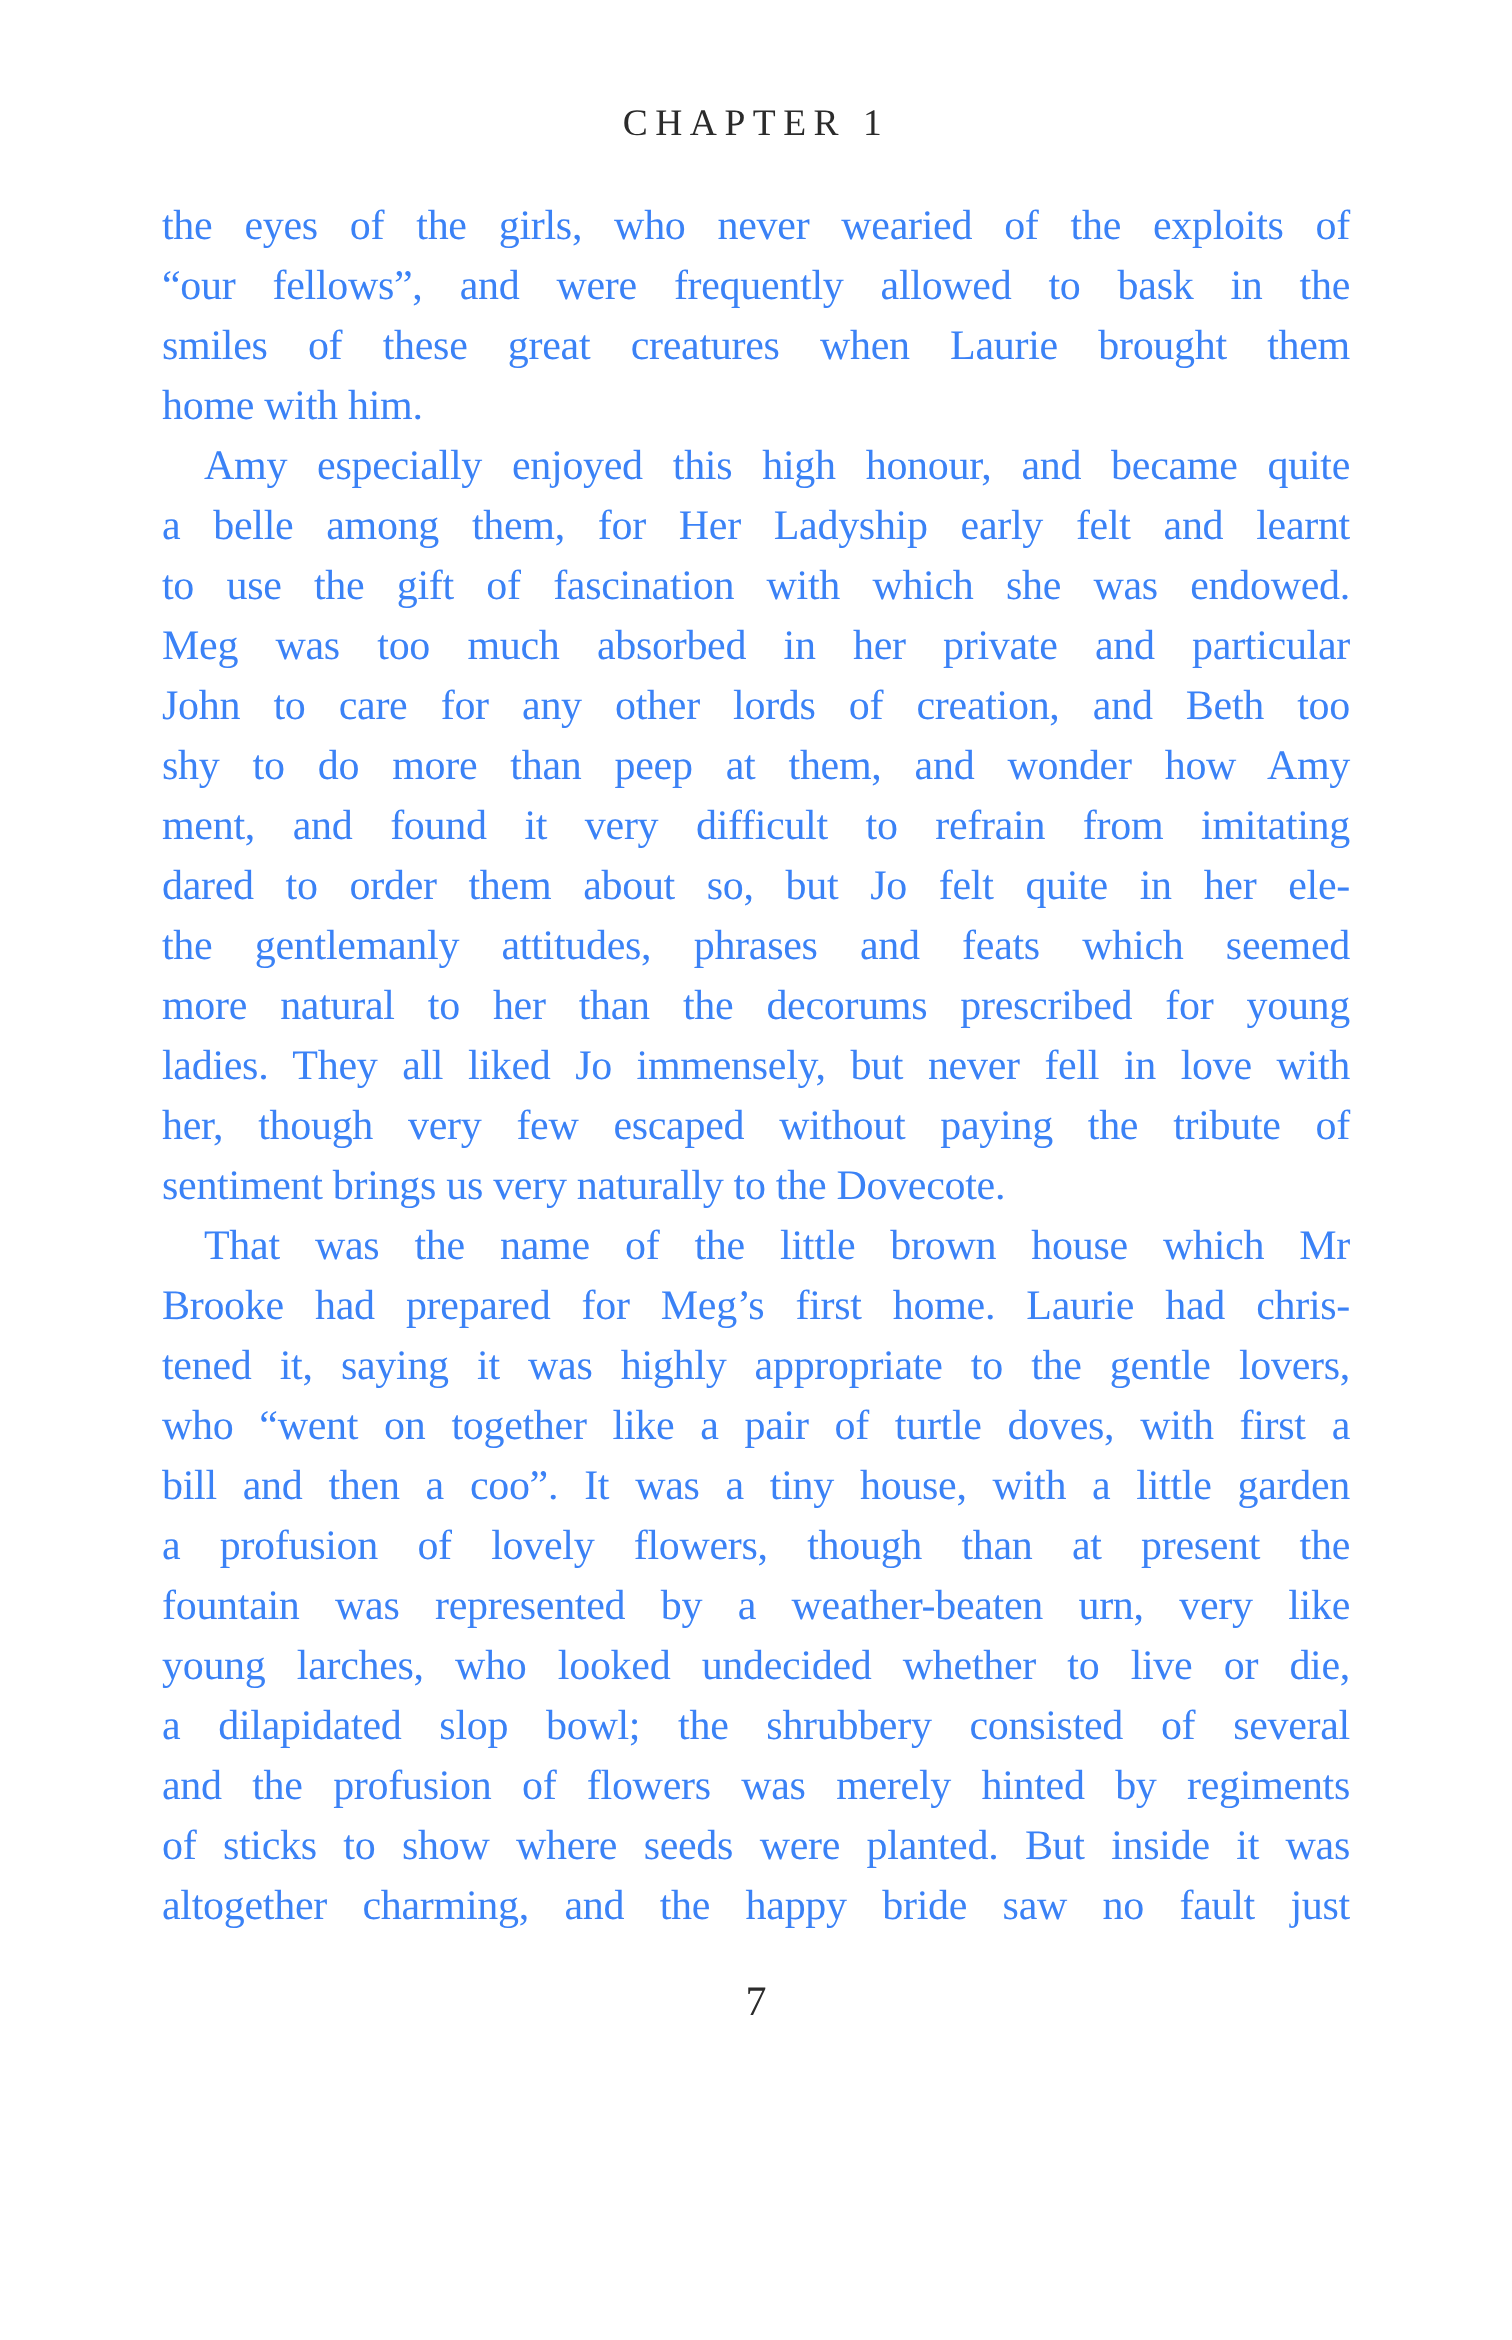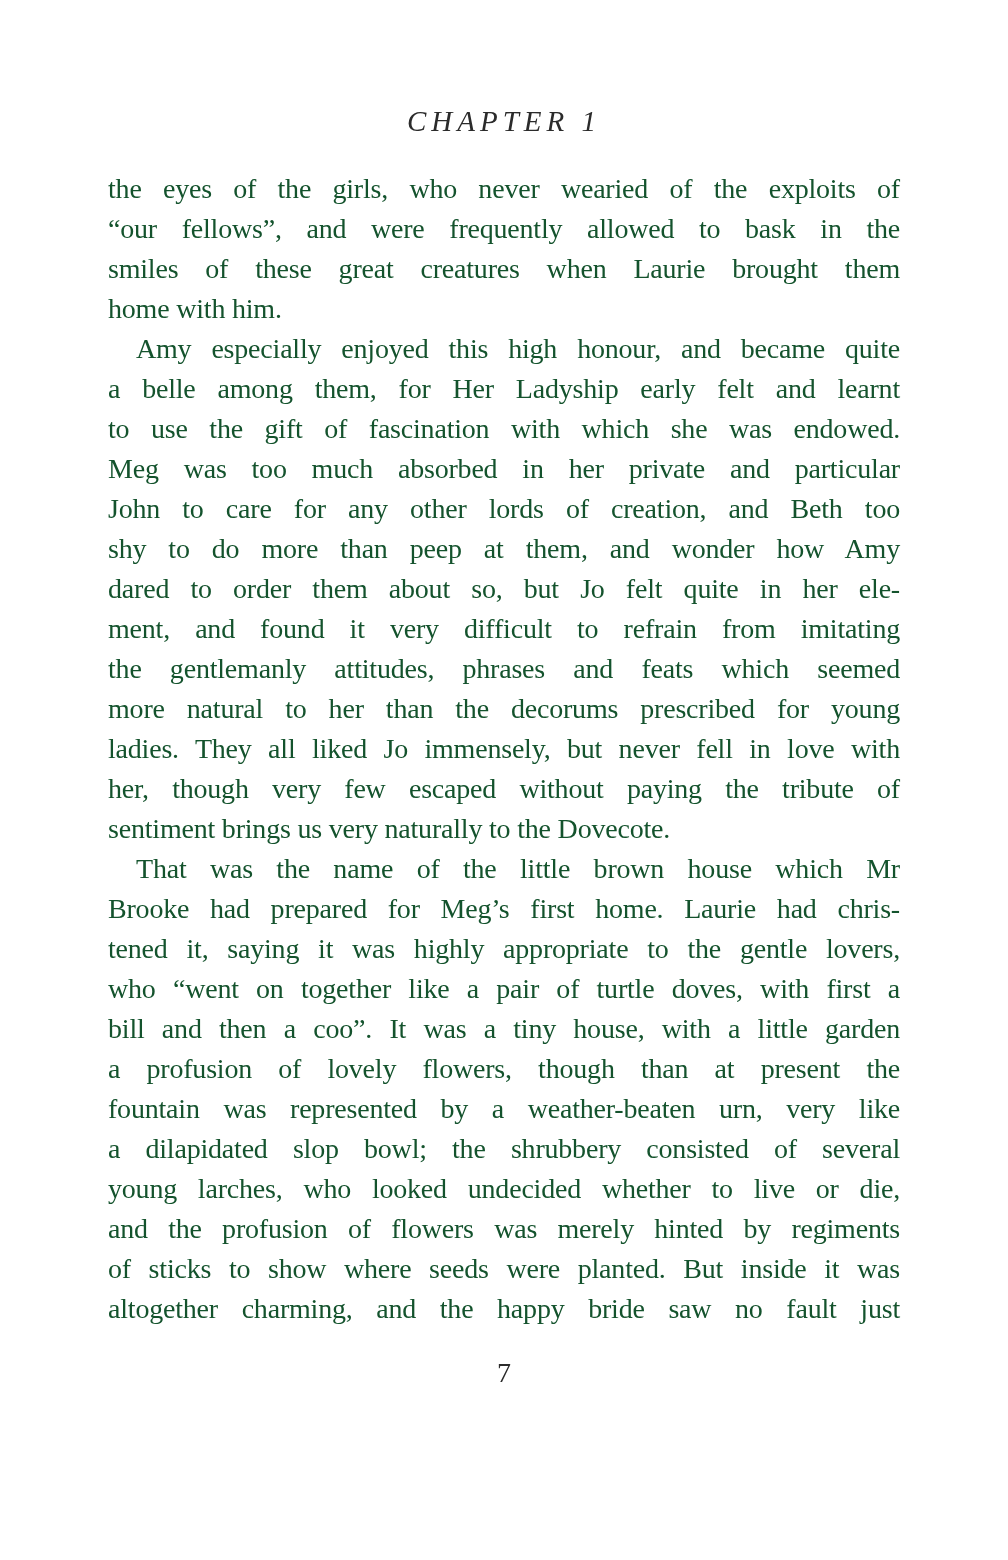--- a/index.html
+++ b/index.html
@@ -14,36 +14,35 @@
     font-family: "Liberation Serif", serif;
     color: #1f1f1f;
     overflow: hidden;
   }
   .page {
     width: 1008px;
     height: 1560px;
     background: #ffffff;
   }
   .chapter-header {
-    padding-top: 106px;
+    padding-top: 68px;
     text-align: center;
-    font-size: 29px;
+    font-size: 25px;
     letter-spacing: 5px;
     color: #2b2b2b;
     line-height: 30px;
-    font-style: italic;
   }
   .text-block {
     margin: 33px 108px 0 108px;
   }
   .line {
     font-size: 28px;
     line-height: 40px;
     letter-spacing: -0.2px;
-    color: #14532d;
+    color: #3b82f6;
     text-align: justify;
     text-align-last: justify;
     white-space: normal;
   }
   .line.noj {
     text-align: right;
     text-align-last: left;
   }
   .line.indent {
     text-indent: 28px;
@@ -68,38 +67,38 @@
         <div class="line">smiles of these great creatures when Laurie brought them</div>
         <div class="line noj">home with him.</div>
       </div>
       <div>
         <div class="line indent">Amy especially enjoyed this high honour, and became quite</div>
         <div class="line">a belle among them, for Her Ladyship early felt and learnt</div>
         <div class="line">to use the gift of fascination with which she was endowed.</div>
         <div class="line">Meg was too much absorbed in her private and particular</div>
         <div class="line">John to care for any other lords of creation, and Beth too</div>
         <div class="line">shy to do more than peep at them, and wonder how Amy</div>
+        <div class="line">ment, and found it very difficult to refrain from imitating</div>
         <div class="line">dared to order them about so, but Jo felt quite in her ele-</div>
-        <div class="line">ment, and found it very difficult to refrain from imitating</div>
         <div class="line">the gentlemanly attitudes, phrases and feats which seemed</div>
         <div class="line">more natural to her than the decorums prescribed for young</div>
         <div class="line">ladies. They all liked Jo immensely, but never fell in love with</div>
         <div class="line">her, though very few escaped without paying the tribute of</div>
         <div class="line noj">sentiment brings us very naturally to the Dovecote.</div>
       </div>
       <div>
         <div class="line indent">That was the name of the little brown house which Mr</div>
         <div class="line">Brooke had prepared for Meg’s first home. Laurie had chris-</div>
         <div class="line">tened it, saying it was highly appropriate to the gentle lovers,</div>
         <div class="line">who “went on together like a pair of turtle doves, with first a</div>
         <div class="line">bill and then a coo”. It was a tiny house, with a little garden</div>
         <div class="line">a profusion of lovely flowers, though than at present the</div>
         <div class="line">fountain was represented by a weather-beaten urn, very like</div>
+        <div class="line">young larches, who looked undecided whether to live or die,</div>
         <div class="line">a dilapidated slop bowl; the shrubbery consisted of several</div>
-        <div class="line">young larches, who looked undecided whether to live or die,</div>
         <div class="line">and the profusion of flowers was merely hinted by regiments</div>
         <div class="line">of sticks to show where seeds were planted. But inside it was</div>
         <div class="line">altogether charming, and the happy bride saw no fault just</div>
       </div>
     </div>
 
   <div class="page-number">7</div>
 </div>
 
 </body></html>

